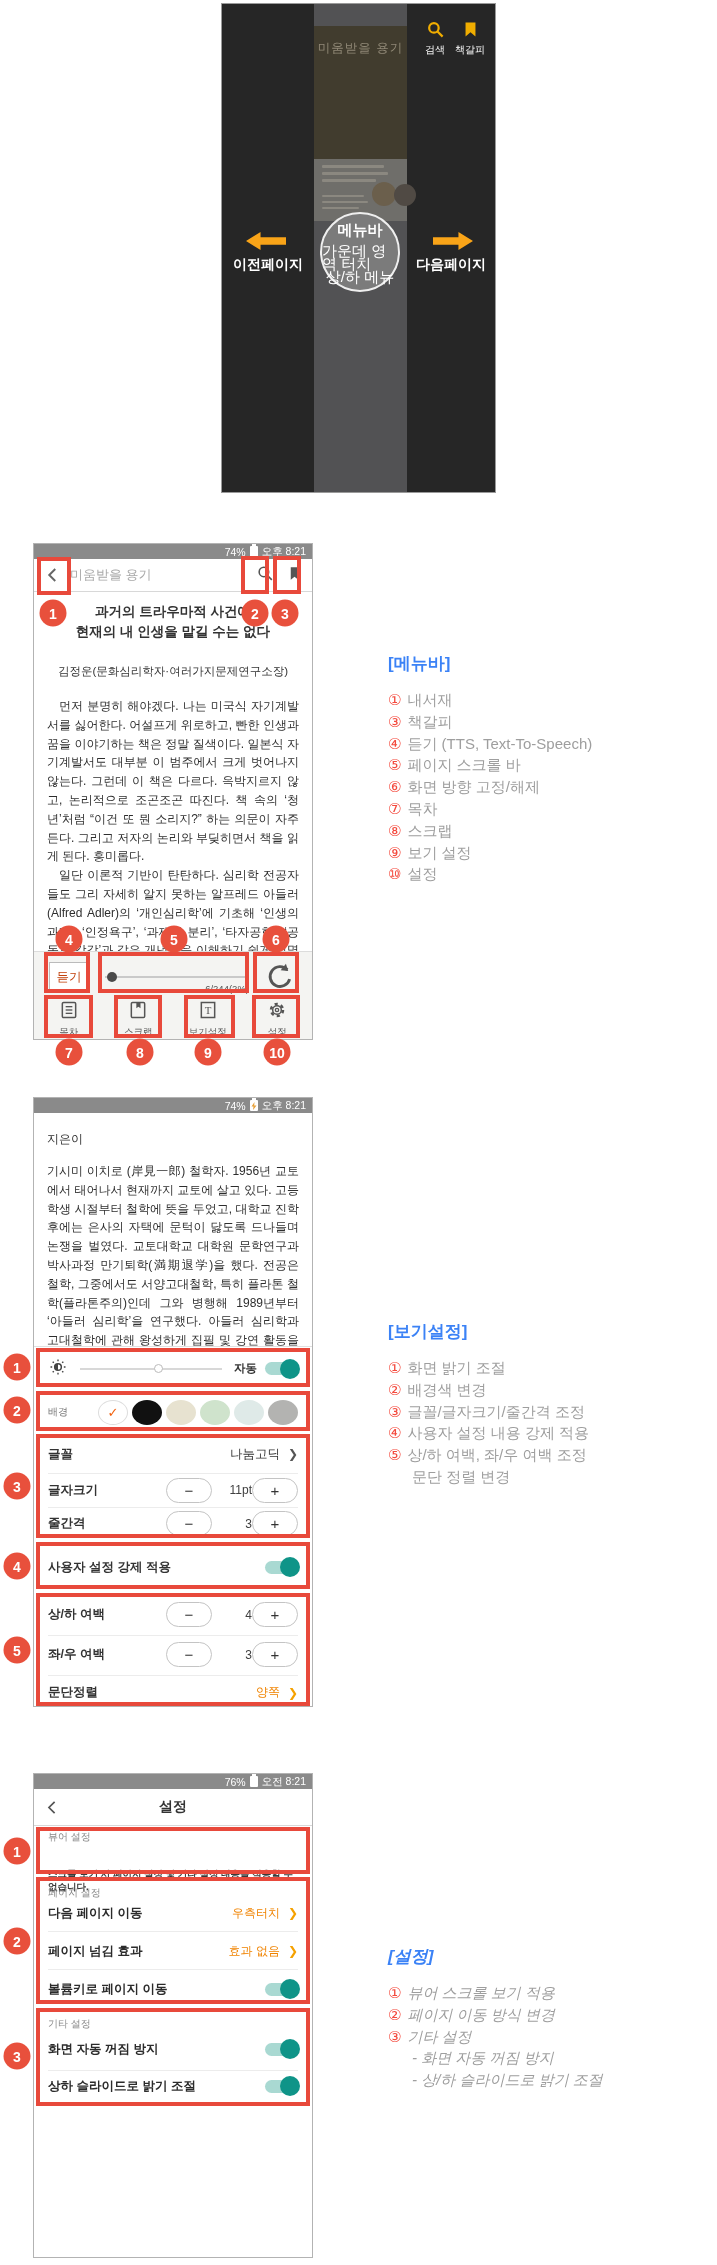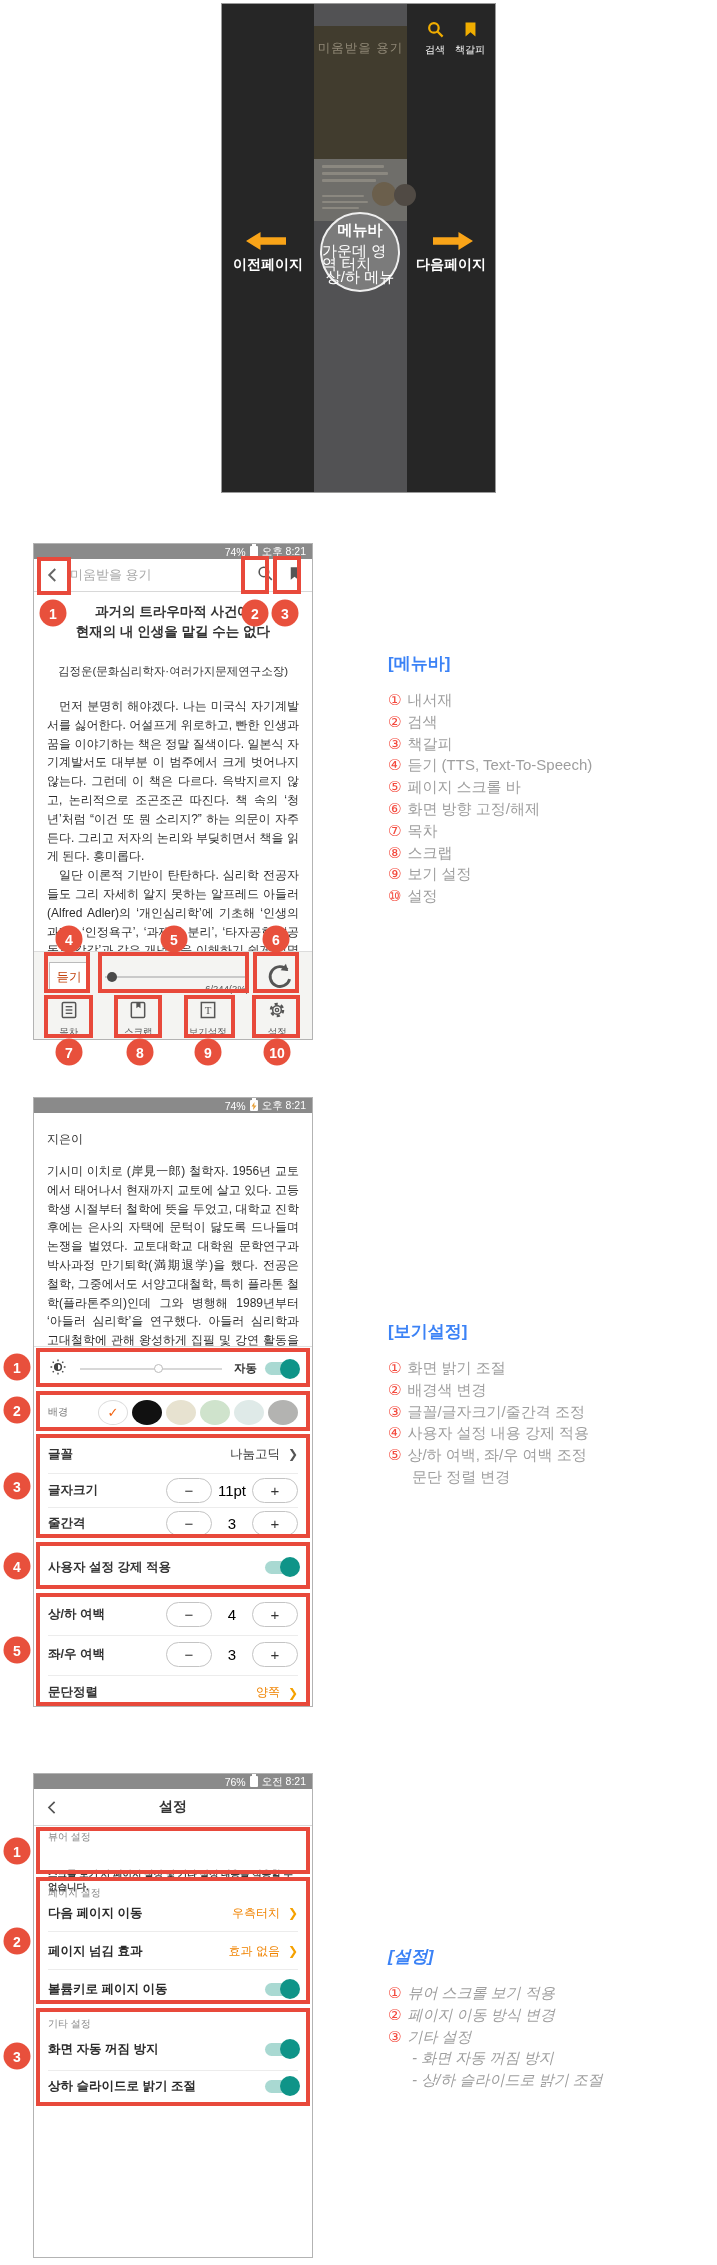--- a/index.html
+++ b/index.html
@@ -88,21 +88,21 @@
   .bright-track { flex:1; height:2px; background:#d8d8d8; margin:0 12px; position:relative; }
   .bright-handle { position:absolute; left:52%; top:-4px; width:9px; height:9px; border-radius:50%;
                    background:#fff; border:1.5px solid #bbb; }
   .auto-lab { font-size:11.5px; font-weight:bold; color:#333; margin-right:8px; }
   .swatch { width:30px; height:25px; border-radius:50%; margin-left:4px; display:flex;
             align-items:center; justify-content:center; font-size:13px; font-weight:bold; color:#f2600c; }
   .divline { position:absolute; left:14px; right:14px; height:1px; background:#ececec; }
   .stepper { display:flex; align-items:center; }
   .step-btn { width:46px; height:25px; border:1px solid #c4c4c4; border-radius:13px; background:#fff;
               display:flex; align-items:center; justify-content:center; font-size:15px; color:#333; }
-  .step-val { width:40px; text-align:center; color:#000000; font-size:15px; }
+  .step-val { width:40px; text-align:right; color:#404040; font-size:12px; }
   .chev { color:#555; font-size:12px; margin-left:8px; }
   .chev.orange { color:#f5a100; }
   .val-dark { font-size:12.5px; color:#333; }
   .val-orange { font-size:12px; color:#f08300; }
 
   
   .toggle { position:relative; width:33px; height:13px; border-radius:7px; }
   .toggle .knob { position:absolute; top:-3.5px; width:20px; height:20px; border-radius:50%; }
   .toggle.on { background:#a9d9d2; }
   .toggle.on .knob { right:-2px; background:#0f9488; }
@@ -290,21 +290,20 @@
   <div class="redbox" style="left:184px; top:995px; width:51px; height:43px;"></div>
   <div class="redbox" style="left:252px; top:995px; width:48px; height:43px;"></div>
   <div class="badge" style="left:69px; top:1052px;">7</div>
   <div class="badge" style="left:140px; top:1052px;">8</div>
   <div class="badge" style="left:208px; top:1052px;">9</div>
   <div class="badge" style="left:277px; top:1052px;">10</div>
 
   <div class="legend" style="top:652px;">
     <div class="legend-title">[메뉴바]</div>
     <div class="legend-item"><span class="lnum">①</span><span>내서재</span></div>
-    <div class="legend-item"><span class="lnum">②</span><span>검색</span></div>
     <div class="legend-item"><span class="lnum">③</span><span>책갈피</span></div>
     <div class="legend-item"><span class="lnum">④</span><span>듣기 (TTS, Text-To-Speech)</span></div>
     <div class="legend-item"><span class="lnum">⑤</span><span>페이지 스크롤 바</span></div>
     <div class="legend-item"><span class="lnum">⑥</span><span>화면 방향 고정/해제</span></div>
     <div class="legend-item"><span class="lnum">⑦</span><span>목차</span></div>
     <div class="legend-item"><span class="lnum">⑧</span><span>스크랩</span></div>
     <div class="legend-item"><span class="lnum">⑨</span><span>보기 설정</span></div>
     <div class="legend-item"><span class="lnum">⑩</span><span>설정</span></div>
   </div>
 

